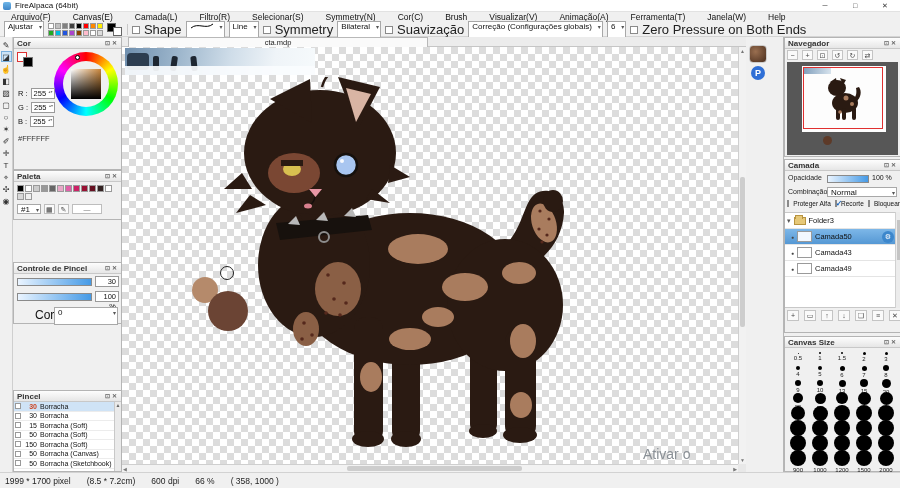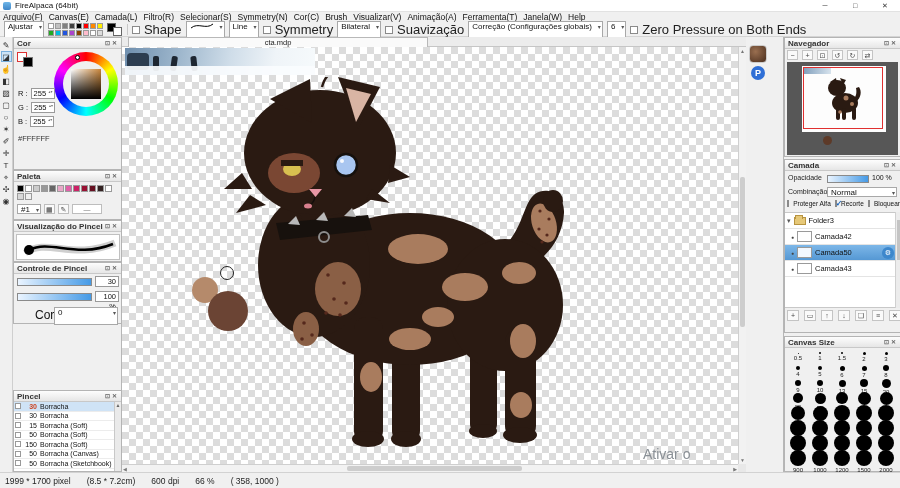--- a/index.html
+++ b/index.html
@@ -5,21 +5,21 @@
 *{margin:0;padding:0;box-sizing:border-box}
 html,body{width:900px;height:488px}
 body{position:relative;font-family:"Liberation Sans",sans-serif;font-size:9px;background:#f0f0f0;color:#111;overflow:hidden}
 
 
 .titlebar{position:absolute;left:0;top:0;width:900px;height:12px;background:#ffffff;border-bottom:1px solid #e2e2e2;display:flex;align-items:center;gap:4px;padding-left:3px;font-size:8px}
 .app-icon{width:8px;height:8px;background:linear-gradient(#6fb6e8,#3f86c8);border-radius:2px}
 .win-controls{position:absolute;right:0;top:0;height:12px;display:flex}
 .win-btn{width:30px;text-align:center;font-size:7px;line-height:12px;color:#333}
 .menubar{position:absolute;left:0;top:12px;width:900px;height:11px;background:#f0f0f0;display:flex;font-size:8.5px}
-.menu-item{padding:0 3px;line-height:11px;white-space:nowrap}
+.menu-item{padding:0 11px;line-height:11px;white-space:nowrap}
 .toolbar{position:absolute;left:0;top:23px;width:900px;height:14px;background:#f0f0f0;border-bottom:1px solid #d4d4d4;display:flex;align-items:center;gap:4px;padding:0 4px;font-size:8px;white-space:nowrap}
 .dd{position:relative;border:1px solid #a8a8a8;background:#fff;height:18px;line-height:9px;padding:0 10px 0 3px;font-size:8px}
 .dd::after{content:"▾";position:absolute;right:1px;top:1px;font-size:6px;color:#555}
 .cb{position:relative;display:inline-block;width:8px;height:8px;border:1px solid #8a8a8a;background:#fff;vertical-align:middle}
 .cb.checked::after{content:"✓";position:absolute;left:0;top:-2px;font-size:8px;color:#1565c0;font-weight:bold}
 .lbl{font-size:13px;color:#222}
 .qc{display:grid;grid-template-columns:repeat(8,6px);grid-auto-rows:6px;gap:1px}
 .qc-swatch{border:1px solid #9a9a9a}
 .fgbg{position:relative;width:16px;height:13px}
 .fgbg .fg{position:absolute;left:0;top:0;width:9px;height:9px;background:#000;border:1px solid #666}
@@ -284,33 +284,20 @@
         <span class="pal-swatch" style="background: rgb(240, 240, 240);"></span>
       </div>
     <div class="pal-toolbar">
       <div class="dd" style="height:10px"><span>#1</span></div>
       <span class="mini-ic">▦</span>
       <span class="mini-ic">✎</span>
       <span class="pal-empty">—</span>
     </div>
   </div>
 
-  <div class="panel" style="top:183px;width:109px;height:42px">
-    <div class="panel-title">
-      <span>Visualização do Pincel</span>
-      <span class="ticons"><span>⊡</span><span>✕</span></span>
-    </div>
-    <div class="preview-box">
-      <svg width="104" height="26">
-        <path d="M8,18 C30,2 55,26 98,8" stroke="#cfcfcf" stroke-width="7" fill="none"></path>
-        <circle cx="12" cy="15" r="5" fill="#000"></circle>
-        <path d="M12,15 C34,4 58,24 96,9" stroke="#000" stroke-width="2.5" fill="none"></path>
-      </svg>
-    </div>
-  </div>
 
   <div class="panel" style="top:225px;width:109px;height:62px">
     <div class="panel-title">
       <span>Controle de Pincel</span>
       <span class="ticons"><span>⊡</span><span>✕</span></span>
     </div>
     <div class="slider" style="left:3px;top:15px;width:75px">
         <span class="fill"></span>
       </div>
     <span class="vbox" style="left:81px;top:13px">30</span>
@@ -582,35 +569,35 @@
       <span>Recorte</span>
       <span class="cb" style="width:7px;height:7px"></span>
       <span>Bloquear</span>
     </div>
     <div class="layer-list">
         <div class="layer-row folder">
           <span class="expander">▾</span>
           <span class="folder-ic"></span>
           <span class="lname">Folder3</span>
         </div>
-        <div class="layer-row child">
-          <span class="eye">●</span>
-          <span class="thumb"></span>
-          <span class="lname">Camada42</span>
-        </div>
         <div class="layer-row sel child">
           <span class="eye">●</span>
           <span class="thumb"></span>
           <span class="lname">Camada50</span>
           <span class="gear">⚙</span>
         </div>
         <div class="layer-row child">
           <span class="eye">●</span>
           <span class="thumb"></span>
           <span class="lname">Camada43</span>
+        </div>
+        <div class="layer-row child">
+          <span class="eye">●</span>
+          <span class="thumb"></span>
+          <span class="lname">Camada49</span>
         </div>
       </div>
     <div class="layer-scroll">
         <span class="thumb"></span>
       </div>
     <div class="layer-toolbar">
         <span class="lt-ic">+</span>
         <span class="lt-ic">▭</span>
         <span class="lt-ic">↑</span>
         <span class="lt-ic">↓</span>

